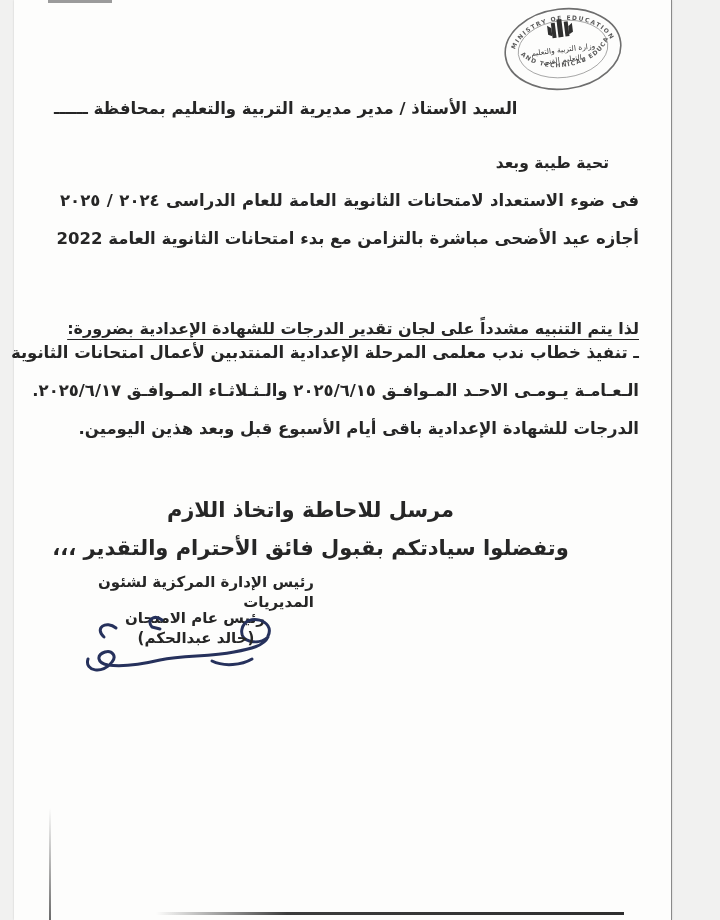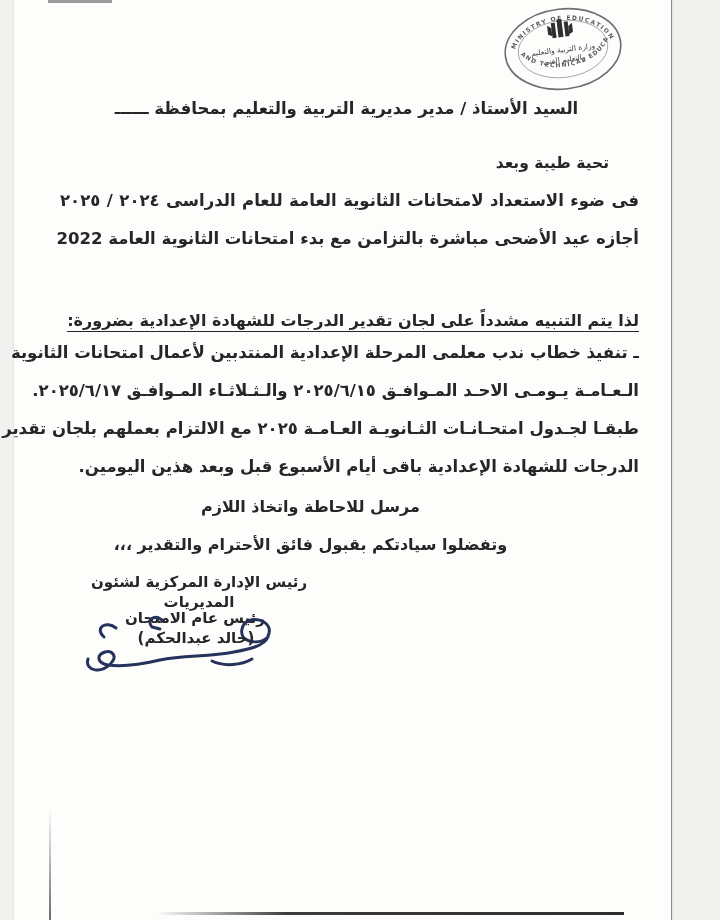--- a/index.html
+++ b/index.html
@@ -18,34 +18,34 @@
   
   .artifact-topbar{position:absolute;left:34px;top:0;width:64px;height:3px;background:#9b9b9b;}
   .artifact-bottomline{position:absolute;left:142px;right:47px;top:912px;height:3px;
     background:linear-gradient(to right,rgba(60,60,60,0),#3c3c3c 28%,#2e2e2e);}
   .artifact-foldline{position:absolute;left:35px;top:808px;width:2px;height:112px;
     background:linear-gradient(to bottom,rgba(80,80,80,0),#6a6a6a);}
   
   .seal{position:absolute;top:6px;right:46px;width:124px;height:86px;transform:rotate(-7deg);}
   
   .txt{position:absolute;direction:rtl;color:var(--ink);font-weight:700;line-height:1.35;}
-  .recipient{top:98px;right:32px;left:40px;font-size:16.5px;text-align:center;}
+  .recipient{top:98px;right:32px;left:40px;font-size:16.5px;text-align:left;}
   .greeting{top:153px;right:62px;font-size:15.5px;}
   .par{right:32px;left:46px;font-size:16.5px;}
   .par .ln{height:38px;text-align:justify;text-align-last:justify;white-space:nowrap;
     overflow:visible;}
   .par .ln.no-just{text-align:right;text-align-last:right;}
   .par1{top:190px;}
-  .emphasis{top:310px;right:32px;font-size:16px;text-decoration:underline;
+  .emphasis{top:318px;right:32px;font-size:16px;text-decoration:underline;
     text-underline-offset:5px;margin-left:24px;}
   .par2{top:342px;}
-  .closing{left:0;right:64px;text-align:center;font-size:16px;}
+  .closing{left:0;right:64px;text-align:center;font-size:21px;}
   .closing1{top:496px;}
   .closing2{top:534px;}
-  .sig-title1{top:572px;left:70px;width:230px;text-align:center;font-size:15px;}
+  .sig-title1{top:572px;left:70px;width:230px;text-align:right;font-size:15px;}
   .sig-title2{top:608px;left:96px;width:170px;text-align:center;font-size:15px;}
   .sig-name{top:628px;left:92px;width:180px;text-align:center;font-size:15px;}
   .signature{position:absolute;top:606px;left:38px;width:250px;height:72px;}
 </style>
 </head>
 <body>
 
 <div class="stage">
   <div class="paper">
 
@@ -83,21 +83,20 @@
     <div class="txt par par1">
       <div class="ln">فى ضوء الاستعداد لامتحانات الثانوية العامة للعام الدراسى ٢٠٢٤ / ٢٠٢٥</div>
       <div class="ln">أجازه عيد الأضحى مباشرة بالتزامن مع بدء امتحانات الثانوية العامة 2022</div>
     </div>
 
     <div class="txt emphasis">لذا يتم التنبيه مشدداً على لجان تقدير الدرجات للشهادة الإعدادية بضرورة:</div>
 
     <div class="txt par par2">
       <div class="ln">ـ تنفيذ خطاب ندب معلمى المرحلة الإعدادية المنتدبين لأعمال امتحانات الثانوية</div>
       <div class="ln">الـعـامـة يـومـى الاحـد المـوافـق ٢٠٢٥/٦/١٥ والـثـلاثـاء المـوافـق ٢٠٢٥/٦/١٧.</div>
-      <div class="ln">طبقـا لجـدول امتحـانـات الثـانويـة العـامـة ٢٠٢٥ مع الالتزام بعملهم بلجان تقدير</div>
       <div class="ln no-just">الدرجات للشهادة الإعدادية باقى أيام الأسبوع قبل وبعد هذين اليومين.</div>
     </div>
 
     <div class="txt closing closing1">مرسل للاحاطة واتخاذ اللازم</div>
     <div class="txt closing closing2">وتفضلوا سيادتكم بقبول فائق الأحترام والتقدير ،،،</div>
 
     <div class="txt sig-title1">رئيس الإدارة المركزية لشئون المديريات</div>
     <div class="txt sig-title2">رئيس عام الامتحان</div>
 
     <div class="signature">

